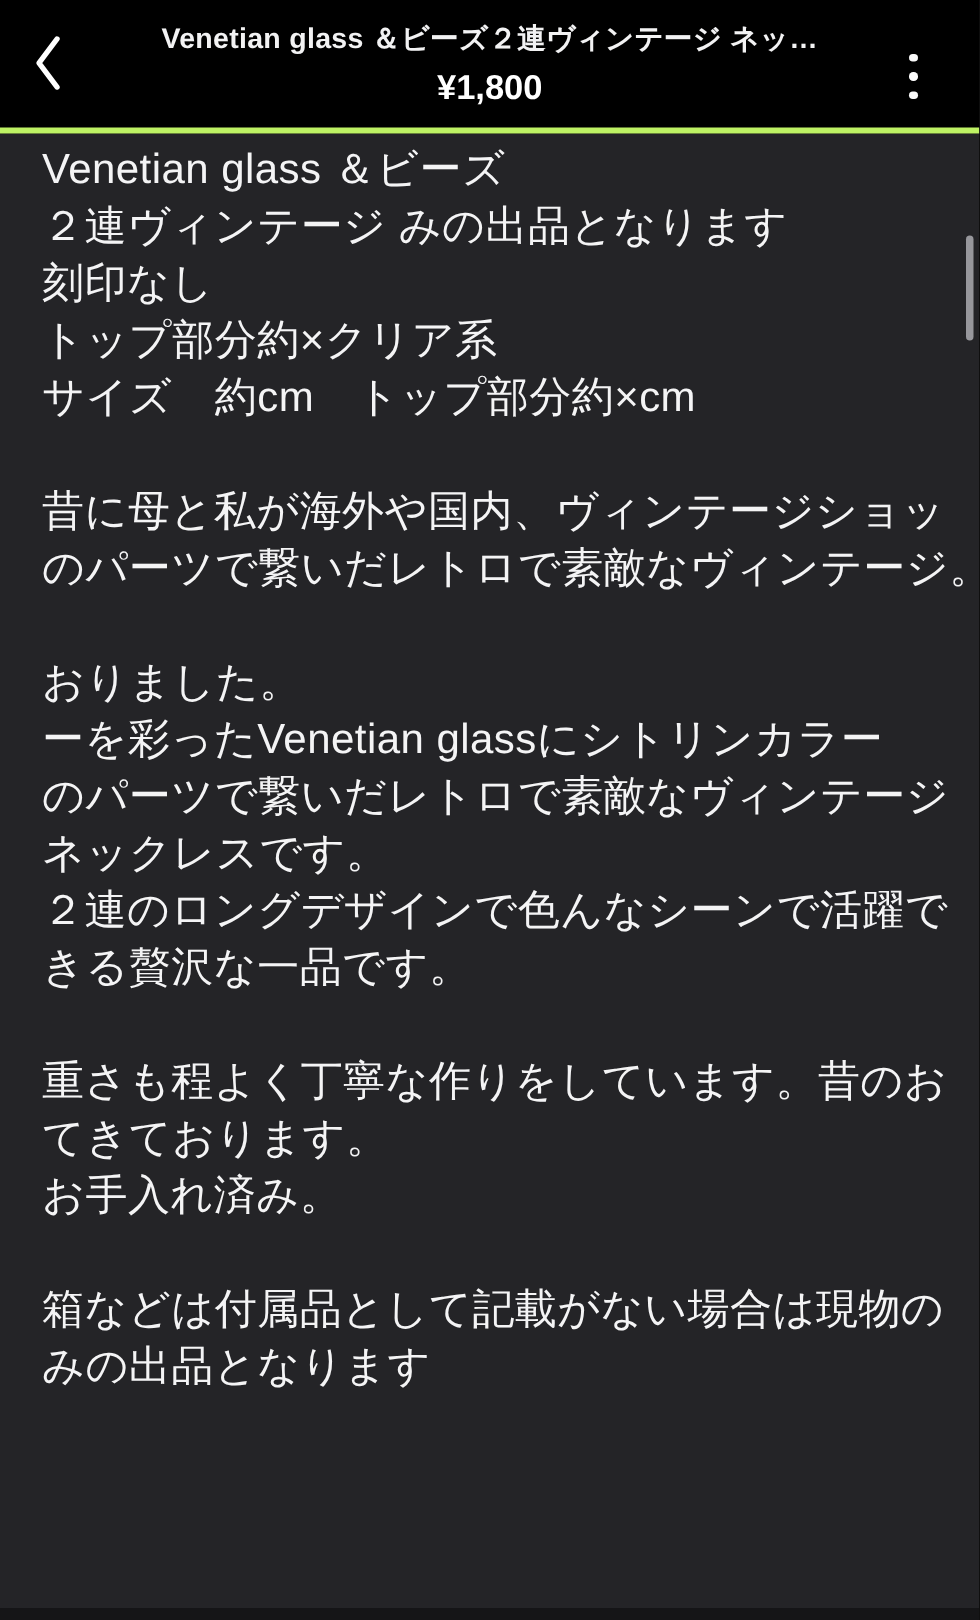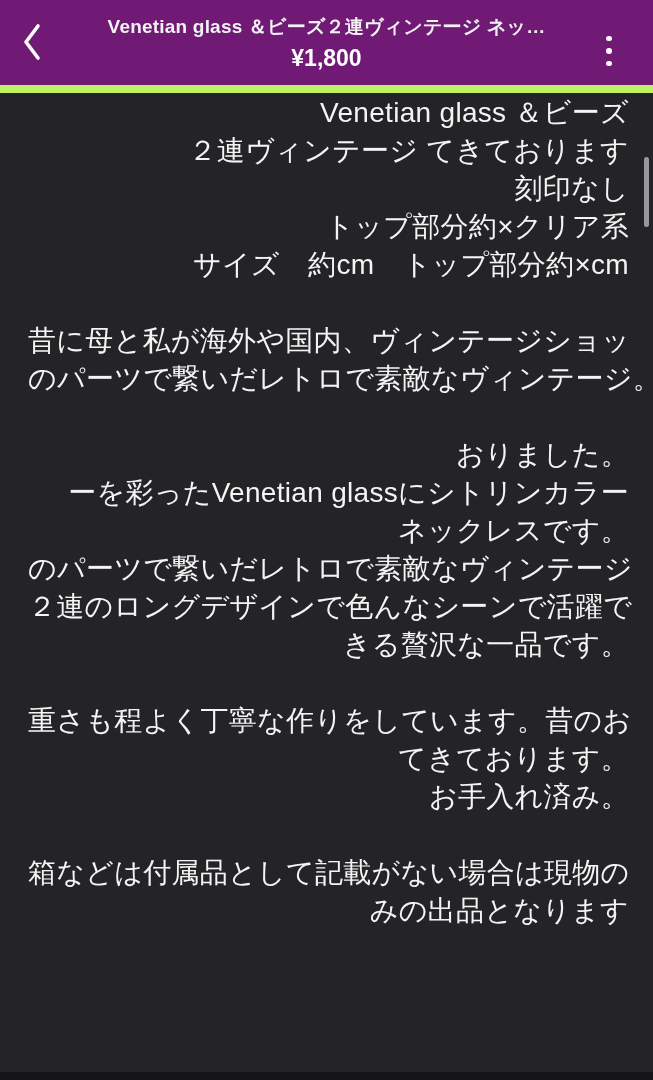--- a/index.html
+++ b/index.html
@@ -11,22 +11,22 @@
     overflow: hidden;
     font-family: "Liberation Sans", "DejaVu Sans", sans-serif;
     color: #f5f5f6;
     margin: 0 auto;
   }
   
   .header {
     position: absolute;
     top: 0; left: 0; right: 0;
     height: 85px;
-    background: #701a75;
-    border-bottom: 8px solid #bef264;
+    background: #000000;
+    border-bottom: 4px solid #bef264;
     z-index: 5;
   }
   .back-btn {
     position: absolute;
     left: 8px; top: 14px;
     width: 48px; height: 58px;
     background: none; border: none;
     display: flex; align-items: center; justify-content: center;
     cursor: pointer; padding: 0;
   }
@@ -66,21 +66,20 @@
     width: 5.5px; height: 5.5px;
     border-radius: 50%;
     background: #fafafa;
   }
   
   .content {
     position: absolute;
     top: 87px; left: 0; right: 0; bottom: 0;
     padding: 7px 24px 18px 28px;
     overflow: hidden;
-    text-align: right;
   }
   .content .line {
     font-size: 28px;
     font-weight: 500;
     line-height: 38px;
     min-height: 38px;
     white-space: pre;
     letter-spacing: 0.3px;
     color: #f4f4f5;
   }
@@ -123,32 +122,32 @@
 
     <button class="menu-btn">
       <span class="dot"></span>
       <span class="dot"></span>
       <span class="dot"></span>
     </button>
   </div>
 
   <div class="content">
       <div class="line">Venetian glass ＆ビーズ</div>
-      <div class="line">２連ヴィンテージ てきております</div>
+      <div class="line">２連ヴィンテージ みの出品となります</div>
       <div class="line">刻印なし</div>
       <div class="line">トップ部分約×クリア系</div>
       <div class="line">サイズ　約cm　トップ部分約×cm</div>
       <div class="line"></div>
       <div class="line">昔に母と私が海外や国内、ヴィンテージショッ</div>
       <div class="line">のパーツで繋いだレトロで素敵なヴィンテージ。</div>
       <div class="line"></div>
       <div class="line">おりました。</div>
       <div class="line">ーを彩ったVenetian glassにシトリンカラー</div>
+      <div class="line">のパーツで繋いだレトロで素敵なヴィンテージ</div>
       <div class="line">ネックレスです。</div>
-      <div class="line">のパーツで繋いだレトロで素敵なヴィンテージ</div>
       <div class="line">２連のロングデザインで色んなシーンで活躍で</div>
       <div class="line">きる贅沢な一品です。</div>
       <div class="line"></div>
       <div class="line">重さも程よく丁寧な作りをしています。昔のお</div>
       <div class="line">てきております。</div>
       <div class="line">お手入れ済み。</div>
       <div class="line"></div>
       <div class="line">箱などは付属品として記載がない場合は現物の</div>
       <div class="line">みの出品となります</div>
     </div>

